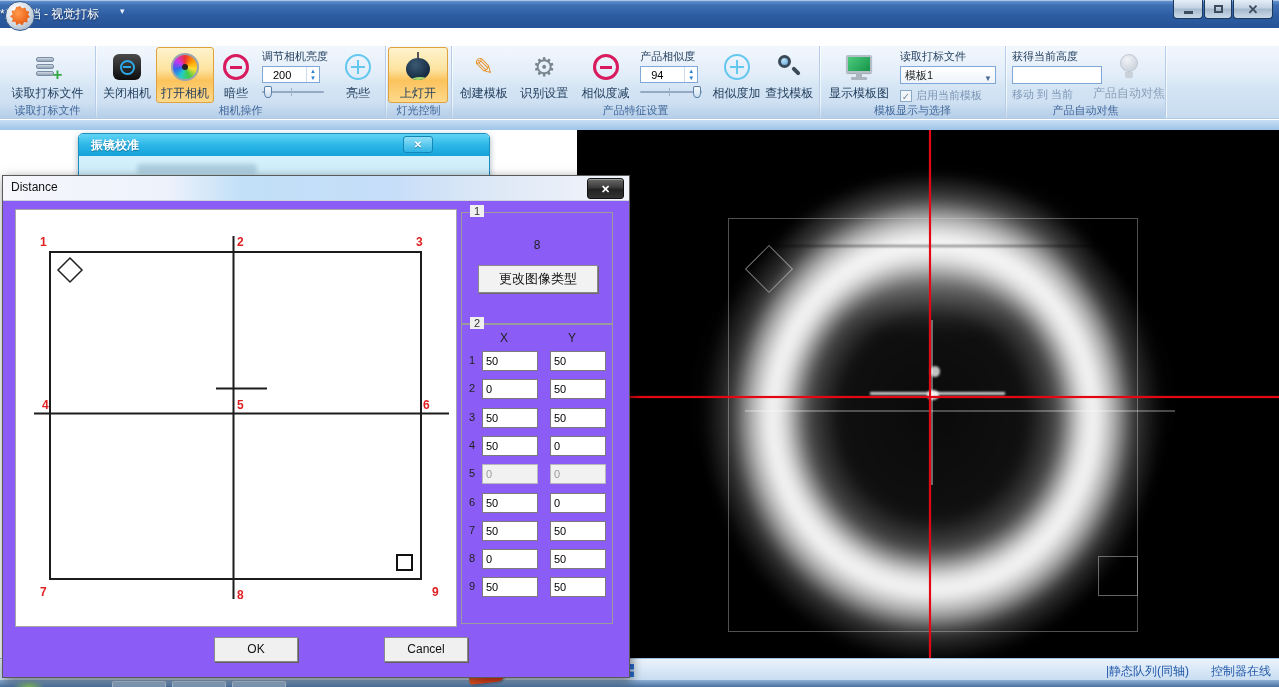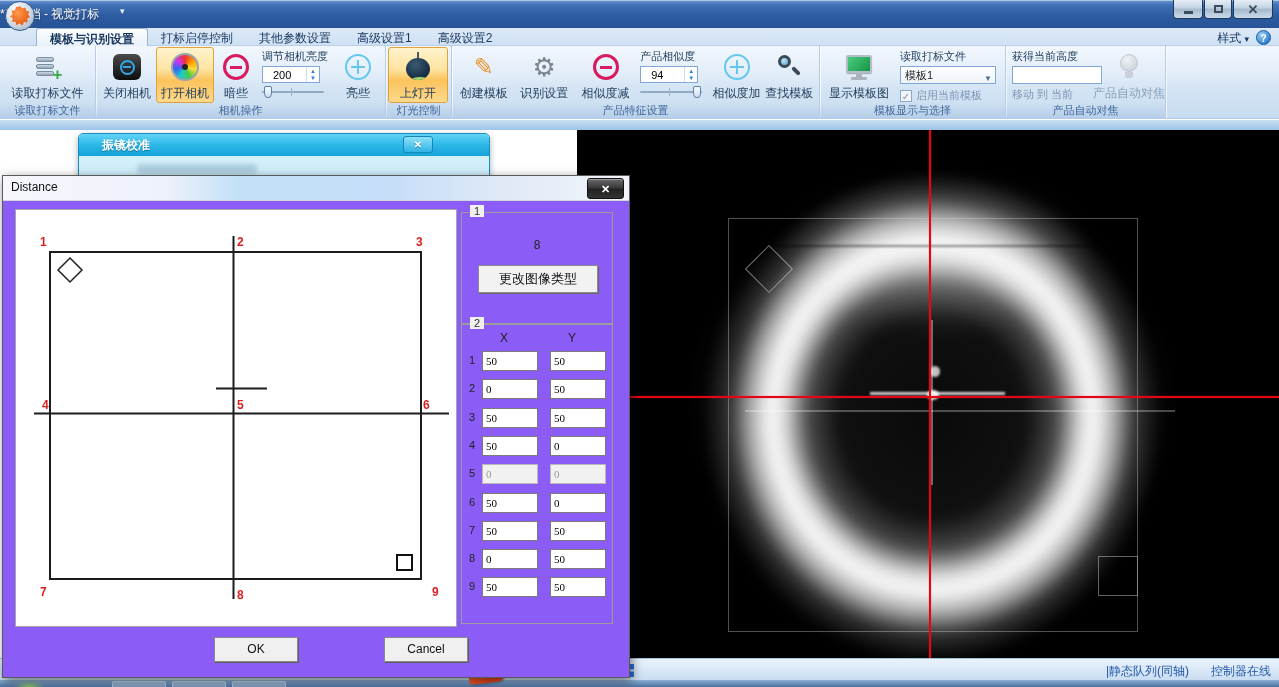--- a/index.html
+++ b/index.html
@@ -139,21 +139,21 @@
   .vgray { position:absolute; left:354px; top:190px; width:2px; height:165px; background:rgba(225,225,225,.45); }
   .spk1 { position:absolute; left:353px; top:236px; width:10px; height:11px; border-radius:50%; background:rgba(255,255,255,.75); filter:blur(1px); }
   .spk2 { position:absolute; left:350px; top:260px; width:12px; height:10px; border-radius:50%; background:rgba(255,255,255,.85); filter:blur(1px); }
   .cross-v { position:absolute; left:352px; top:0; width:2px; height:528px; background:#e30613; box-shadow:0 0 1px #ff2a2a; }
   .cross-h { position:absolute; left:0; top:266px; width:702px; height:2px; background:#e30613; box-shadow:0 0 1px #ff2a2a; }
 
   
   .calib { position:absolute; left:78px; top:133px; width:412px; height:86px; z-index:20;
     border:1px solid #1b8fc0; border-radius:5px 5px 0 0; box-shadow:0 2px 6px rgba(0,40,70,.35); overflow:hidden; }
   .calib .tbar { height:22px; background:linear-gradient(#62d4f5 0%, #2cb7e8 50%, #14a2d8 100%);
-    color:#fff; font-size:12px; font-weight:bold; line-height:22px; padding-left:23px; position:relative;
+    color:#fff; font-size:12px; font-weight:bold; line-height:22px; padding-left:12px; position:relative;
     text-shadow:0 1px 1px rgba(0,60,90,.5); }
   .calib .xbtn { position:absolute; right:56px; top:2px; width:30px; height:17px; border-radius:3px;
     background:linear-gradient(#8fe0f8,#2eb4e4); border:1px solid #1387b6; color:#fff; font-size:10px; font-weight:bold;
     text-align:center; line-height:16px; }
   .calib .body { height:64px; background:linear-gradient(#d4f0fb,#bfe7f8); position:relative; }
   .calib .blob { position:absolute; border-radius:4px; background:rgba(110,150,175,.35); filter:blur(2px); }
 
   
   .dlg { position:absolute; left:2px; top:175px; width:628px; height:503px; z-index:30;
     border:1px solid #5a5a5a; box-shadow:2px 3px 10px rgba(0,0,0,.5); background:#8b5cf6; }
@@ -172,21 +172,21 @@
   .gbox1 { left:458px; top:36px; width:152px; height:112px; }
   .g1-val { position:absolute; left:0; right:0; top:25px; text-align:center; font-size:12px; color:#222; }
   .g1-btn { position:absolute; left:16px; top:52px; width:120px; height:28px; background:#f2f2f2;
     border:1px solid #8a8a8a; box-shadow:1px 1px 0 #6a6a6a; font-size:13px; color:#111; text-align:center; line-height:26px; }
   .gbox2 { left:458px; top:148px; width:152px; height:300px; }
   .hdrX { position:absolute; left:38px; top:6px; font-size:12px; color:#222; }
   .hdrY { position:absolute; left:106px; top:6px; font-size:12px; color:#222; }
   .prow { position:absolute; left:0; width:152px; height:20px; }
   .prow .pn { position:absolute; left:7px; top:3px; font-size:11px; color:#222; }
   .prow input { position:absolute; top:0; width:56px; height:20px; border:1px solid #7a7a7a; background:#fff;
-    font-size:11px; padding-left:3px; font-family:Liberation Serif, serif; }
+    font-size:11px; padding-left:3px; font-family:Liberation Sans, sans-serif; }
   .prow input.px { left:20px; } .prow input.py { left:88px; }
   .prow.dis input { background:#f1f1f1; color:#9a9a9a; border-color:#b8b8b8; }
 
   .dbtn { position:absolute; width:84px; height:25px; background:#f0f0f0; border:1px solid #8a8a8a;
     box-shadow:1px 1px 0 #5f5f5f; font-size:12px; color:#111; text-align:center; line-height:23px;margin-left:20px; }
   .dbtn.ok { left:191px; top:461px; } .dbtn.cancel { left:361px; top:461px; }
 
   
   .statusbar { position:absolute; left:0; top:658px; width:1279px; height:22px;
     background:linear-gradient(#eaf3fc, #c9ddf2); border-top:1px solid #9ec2e2; z-index:10; }
@@ -225,31 +225,20 @@
         </div>
       <div class="capbtn cls">
           <div class="glyph-cls">✕</div>
         </div>
     </div>
   </div>
   <div class="app-orb">
       <div class="sun"></div>
     </div>
 
-  <div class="tabrow">
-    <div class="tabs">
-      <div class="tab active">模板与识别设置</div>
-      <div class="tab">打标启停控制</div>
-      <div class="tab">其他参数设置</div>
-      <div class="tab">高级设置1</div>
-      <div class="tab">高级设置2</div>
-    </div>
-    <div class="style-btn"><span>样式</span> <span class="c">▾</span></div>
-    <div class="help-orb">?</div>
-  </div>
 
   <div class="ribbon">
 
     <div class="rgroup" style="width:96px">
       <div class="rcontent">
         <div class="rbtn" style="width:92px">
           <span class="icn">
               <span class="ic-stack">
                 <i></i>
                 <i></i>

